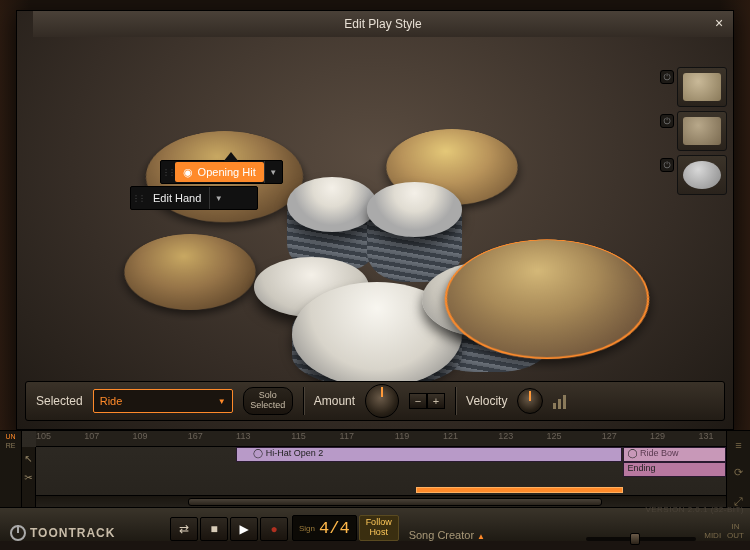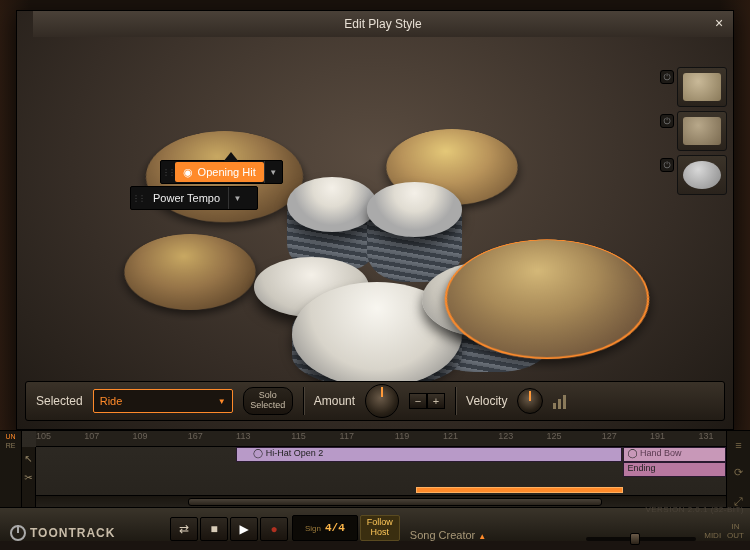--- a/index.html
+++ b/index.html
@@ -94,23 +94,23 @@
   
   
   .transport { position:absolute; left:0; right:0; bottom:9px; height:34px; background:linear-gradient(#3a342a,#1e1a13); border-top:1px solid #000; display:flex; align-items:flex-end; }
   .brand { width:170px; padding-left:10px; display:flex; align-items:center; gap:4px; }
   .brand .o { width:16px; height:16px; border:2px solid #aaa; border-radius:50%; position:relative; }
   .brand .o::after { content:""; position:absolute; left:5px; top:-2px; width:2px; height:8px; background:#aaa; }
   .brand .txt { font-size:12px; font-weight:bold; letter-spacing:1px; color:#c8bca8; }
   .tbtn { width:28px; height:24px; background:linear-gradient(#2e2820,#1a140e); border:1px solid #000; border-radius:2px; display:flex; align-items:center; justify-content:center; color:#d8ccb8; font-size:12px; margin-right:2px; cursor:pointer; }
   .tbtn.play { color:#fff; }
   .tbtn.rec { color:#b03020; }
-  .lcd { height:26px; background:#0c0a06; border:1px solid #000; border-radius:2px; display:flex; align-items:center; padding:0 12px; margin:0 2px; }
+  .lcd { height:26px; background:#0c0a06; border:1px solid #000; border-radius:2px; display:flex; align-items:center; padding:0 6px; margin:0 2px; }
   .lcd .k { font-size:8px; color:#9a7a3a; margin-right:4px; }
-  .lcd .v { font-size:11px; color:#ffb84a; font-family: 'Courier New', monospace; font-weight:bold; }
+  .lcd .v { font-size:17px; color:#ffb84a; font-family: 'Courier New', monospace; font-weight:normal; }
   .follow { height:26px; background:#3a2e10; border:1px solid #5a4a20; border-radius:2px; font-size:9px; color:#ffc85a; text-align:center; line-height:1.1; padding:2px 6px; display:flex; flex-direction:column; justify-content:center; }
   .songc { font-size:11px; color:#a89878; margin:0 10px; cursor:pointer; }
   .songc .ar { font-size:8px; color:#ff8a2a; margin-left:3px; }
   .zoom { width:110px; height:4px; background:#0a0806; border-radius:2px; position:relative; margin:0 8px; }
   .zoom .hd { position:absolute; left:40%; top:-4px; width:10px; height:12px; background:linear-gradient(#6a5a48,#2a2218); border:1px solid #000; border-radius:2px; }
   .midiio { font-size:8px; color:#7a6a4a; margin-right:6px; text-align:center; line-height:1.1; }
   .version { position:absolute; right:6px; bottom:36px; font-size:8px; color:#4a4238; letter-spacing:.5px; }
 </style>
 </head>
 <body>
@@ -146,21 +146,21 @@
           <div class="handle">⋮⋮</div>
           <div class="chip hl">
             <span style="margin-right:5px;color:#fff">◉</span>
             <span>Opening Hit</span>
           </div>
           <div class="dd">▼</div>
         </div>
         <div class="row sub">
           <div class="handle">⋮⋮</div>
           <div class="chip">
-            <span>Power Tempo</span>
+            <span>Edit Hand</span>
           </div>
           <div class="dd">▼</div>
         </div>
       </div>
 
       <div class="slots">
         <div class="slot">
           <div class="pw">⏻</div>
           <div class="inner"></div>
         </div>
@@ -218,29 +218,29 @@
       <span style="left:14%">109</span>
       <span style="left:22%">167</span>
       <span style="left:29%">113</span>
       <span style="left:37%">115</span>
       <span style="left:44%">117</span>
       <span style="left:52%">119</span>
       <span style="left:59%">121</span>
       <span style="left:67%">123</span>
       <span style="left:74%">125</span>
       <span style="left:82%">127</span>
-      <span style="left:89%">191</span>
+      <span style="left:89%">129</span>
       <span style="left:96%">131</span>
     </div>
     <div class="lanearea">
       <div class="lane purple" style="left:29%; width:56%;">
         ◯ <span>Hi-Hat Open 2</span>
       </div>
       <div class="lane pink" style="left:85%; width:15%;">
-        ◯ <span class="txt">Hand Bow</span>
+        ◯ <span class="txt">Ride Bow</span>
       </div>
       <div class="lane pink" style="left:85%; width:15%; top:15px; background:#b878a0;">Ending</div>
       <div class="loopbar" style="left:55%; width:30%; top:40px;"></div>
       <div style="position:absolute;left:0;right:0;top:48px;height:12px;background:linear-gradient(#1a1610,#24201a);border-top:1px solid #000;">
         <div style="position:absolute;left:22%;width:60%;top:2px;height:8px;background:linear-gradient(#4a4238,#2a241c);border:1px solid #000;border-radius:3px;"></div>
       </div>
     </div>
     <div class="tl-right">
       <div>≡</div>
       <div>⟳</div>

